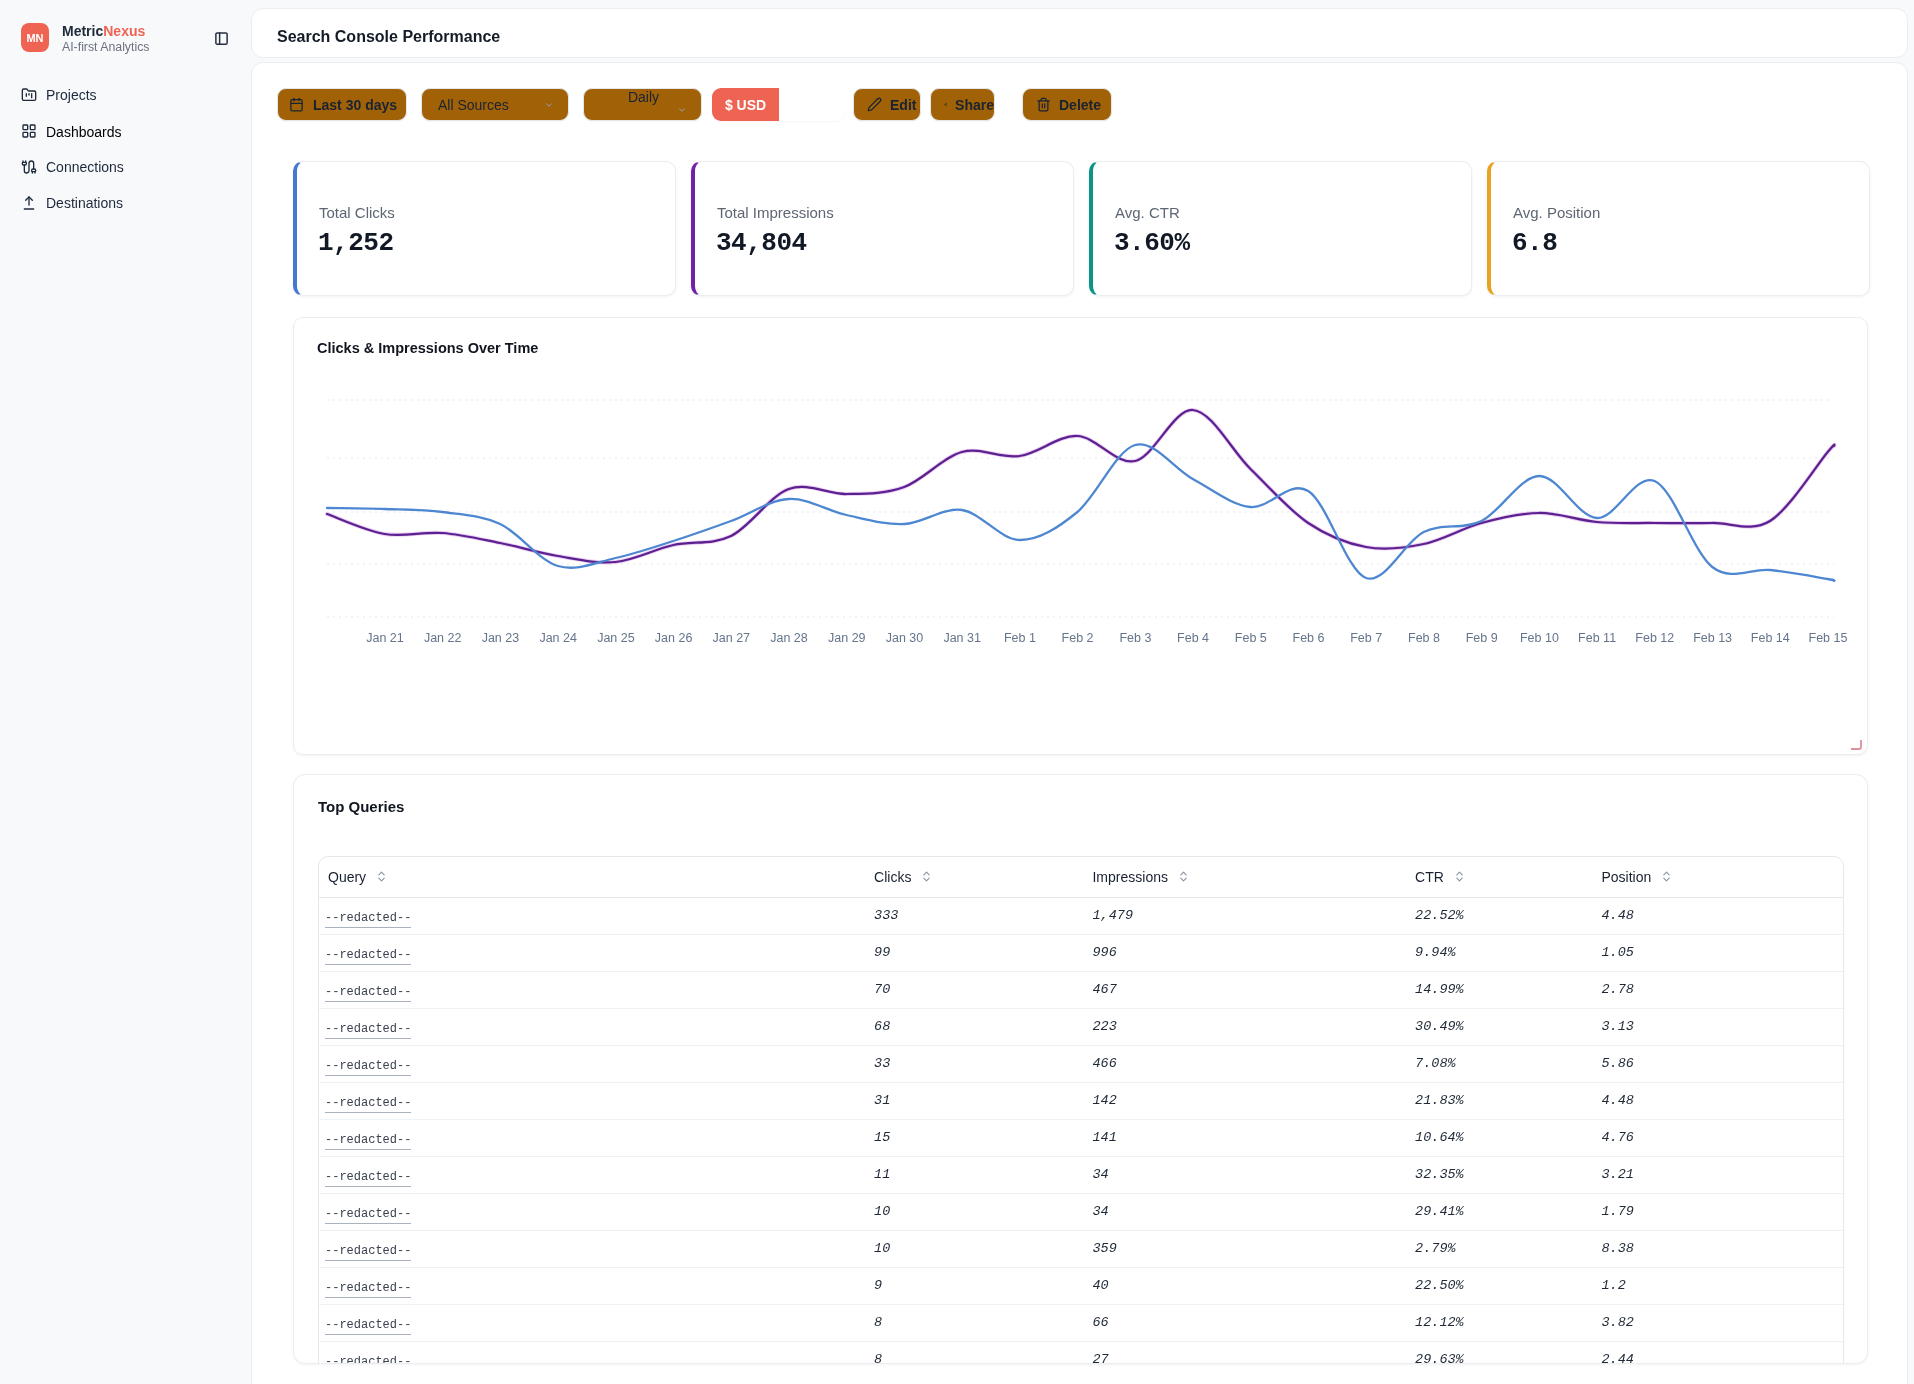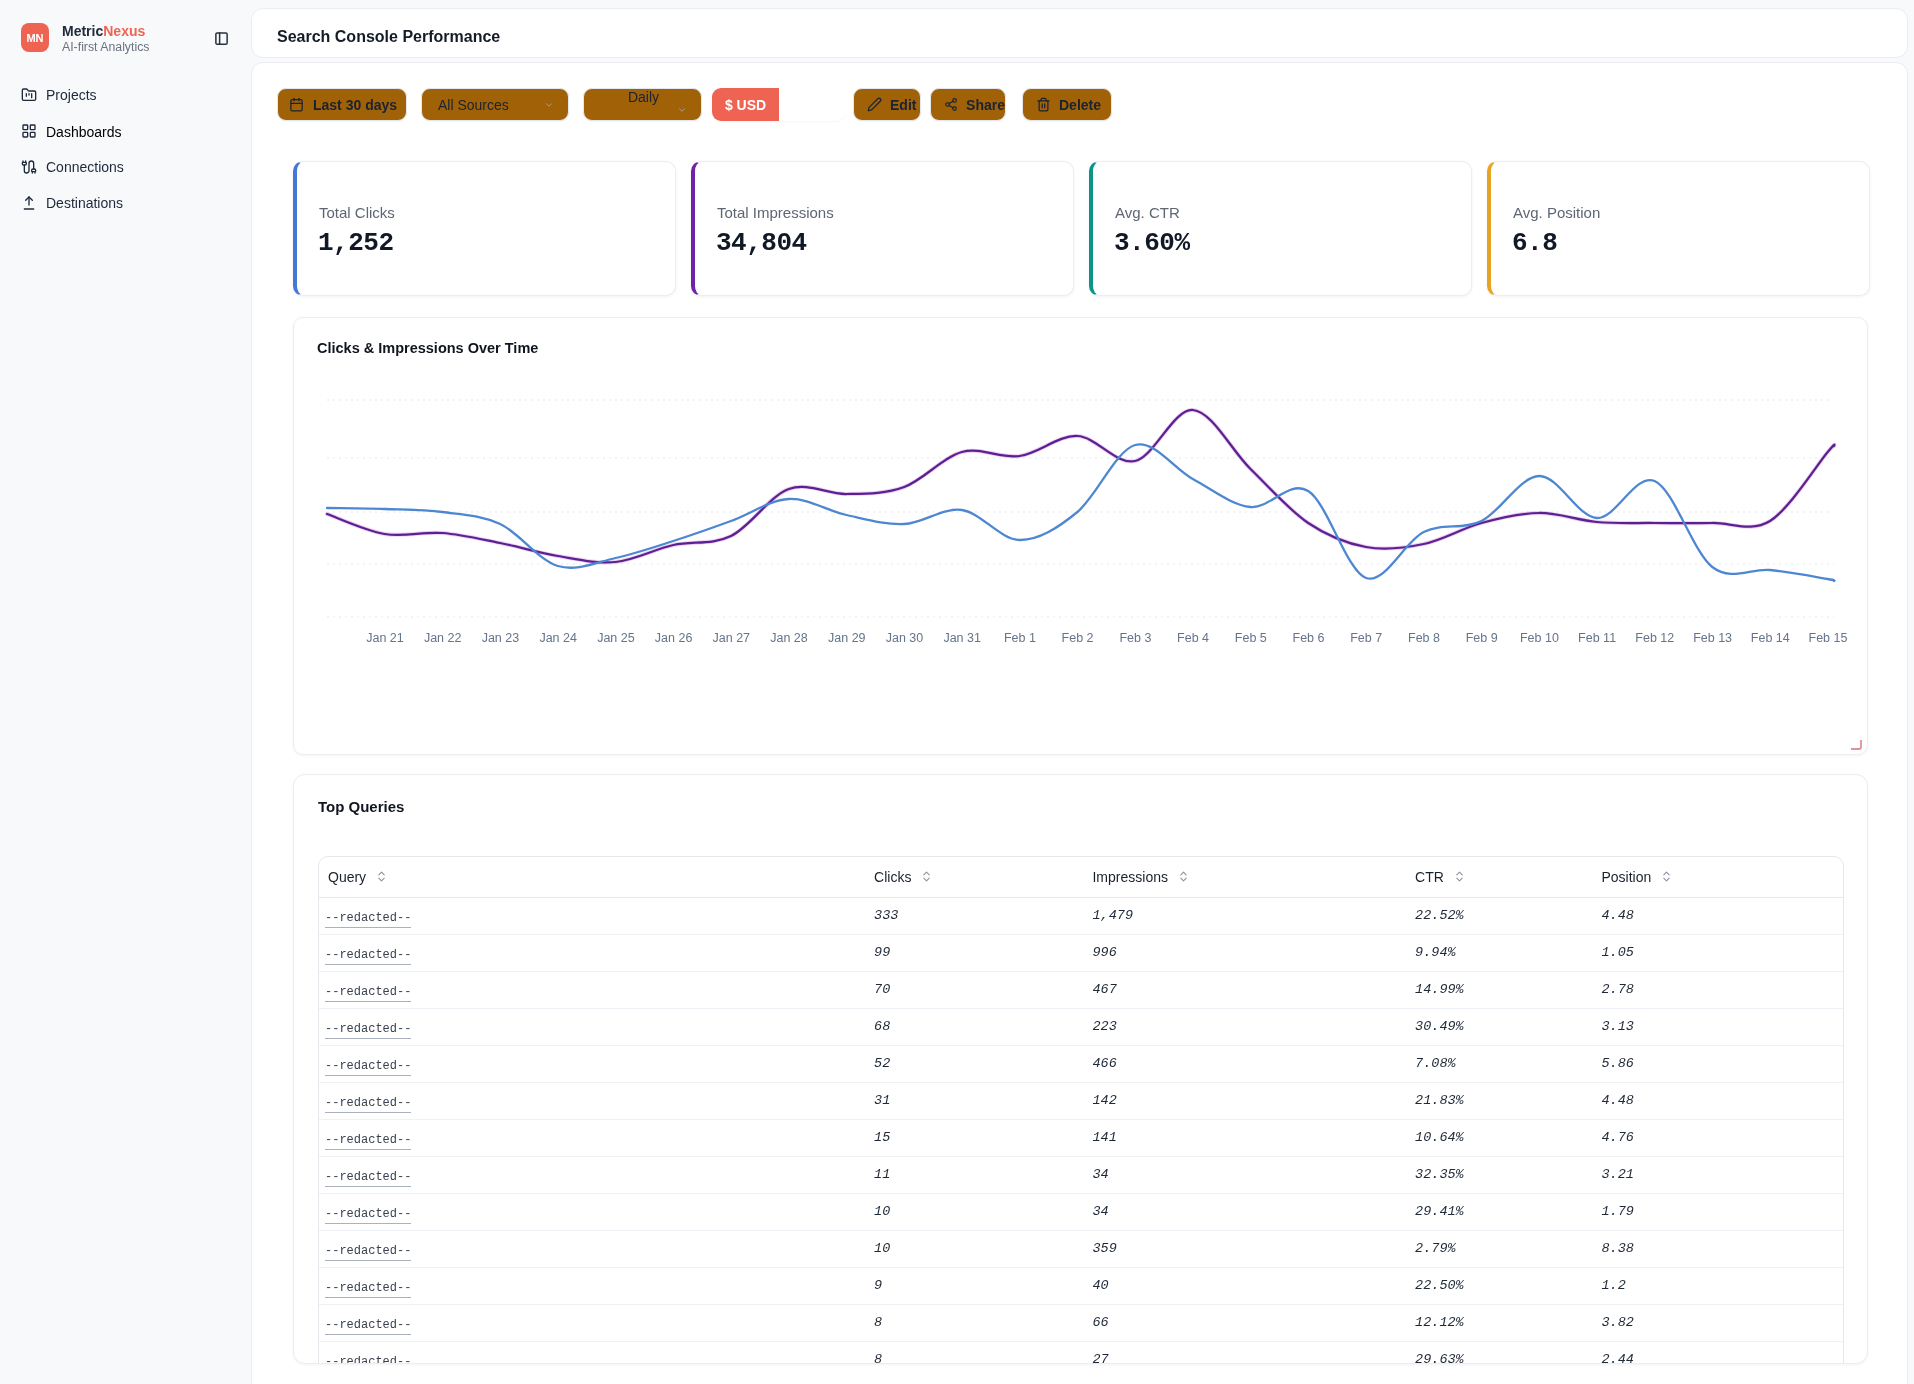--- a/index.html
+++ b/index.html
@@ -92,21 +92,21 @@
 <div class="abs" style="left:712px; top:88px; height:33px; display:flex; border-radius:9px; overflow:hidden; box-shadow:0 1px 2px rgba(16,24,40,.04);">
   <div style="width:67px; background:#ee6352; color:#fff; font-size:14px; font-weight:700; display:flex; align-items:center; justify-content:center;">$ USD</div>
   <div style="width:66px; background:#fff; border:1px solid #e4e7ec; border-left:none; border-radius:0 9px 9px 0; color:#1a2332; font-size:14px; font-weight:700; display:flex; align-items:center; justify-content:center;margin-top:40px;">£ GBP</div>
 </div>
 <div class="btn" style="left:853px; width:68px; padding-left:13px;">
   <svg class="ic" width="15" height="15" viewBox="0 0 24 24" fill="none" stroke="#1a2332" stroke-width="2" stroke-linecap="round" stroke-linejoin="round">
       <path d="M21.174 6.812a1 1 0 0 0-3.986-3.987L3.842 16.174a2 2 0 0 0-.5.83l-1.321 4.352a.5.5 0 0 0 .623.622l4.353-1.32a2 2 0 0 0 .83-.497z"></path>
     </svg>
   <span style="margin-left:8px;">Edit</span>
 </div>
-<div class="btn" style="left:930px; width:76px; padding-left:13px;">
+<div class="btn" style="left:930px; width:65px; padding-left:13px;">
   <svg class="ic" width="15" height="15" viewBox="0 0 24 24" fill="none" stroke="#1a2332" stroke-width="2" stroke-linecap="round" stroke-linejoin="round">
       <circle cx="18" cy="5" r="3"></circle>
       <circle cx="6" cy="12" r="3"></circle>
       <circle cx="18" cy="19" r="3"></circle>
       <line x1="8.59" x2="15.42" y1="13.51" y2="17.49"></line>
       <line x1="15.41" x2="8.59" y1="6.51" y2="10.49"></line>
     </svg>
   <span style="margin-left:8px;">Share</span>
 </div>
 <div class="btn" style="left:1022px; width:90px; padding-left:13px;">
@@ -245,21 +245,21 @@
           </tr>
           <tr>
             <td><span class="red">--redacted--</span></td>
             <td class="mono num">68</td>
             <td class="mono num">223</td>
             <td class="mono num">30.49%</td>
             <td class="mono num">3.13</td>
           </tr>
           <tr>
             <td><span class="red">--redacted--</span></td>
-            <td class="mono num">52</td>
+            <td class="mono num">33</td>
             <td class="mono num">466</td>
             <td class="mono num">7.08%</td>
             <td class="mono num">5.86</td>
           </tr>
           <tr>
             <td><span class="red">--redacted--</span></td>
             <td class="mono num">31</td>
             <td class="mono num">142</td>
             <td class="mono num">21.83%</td>
             <td class="mono num">4.48</td>

